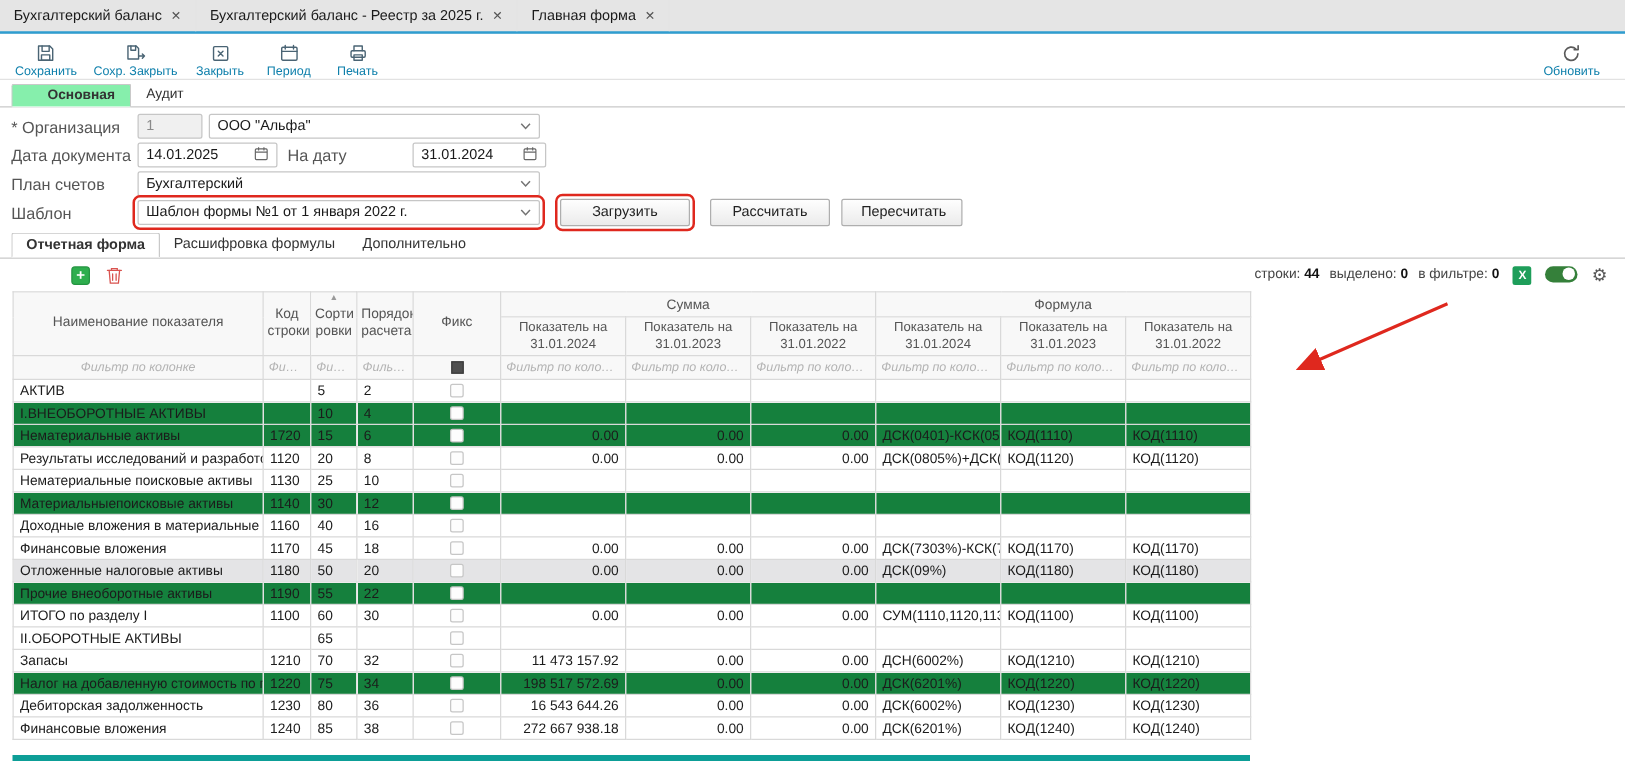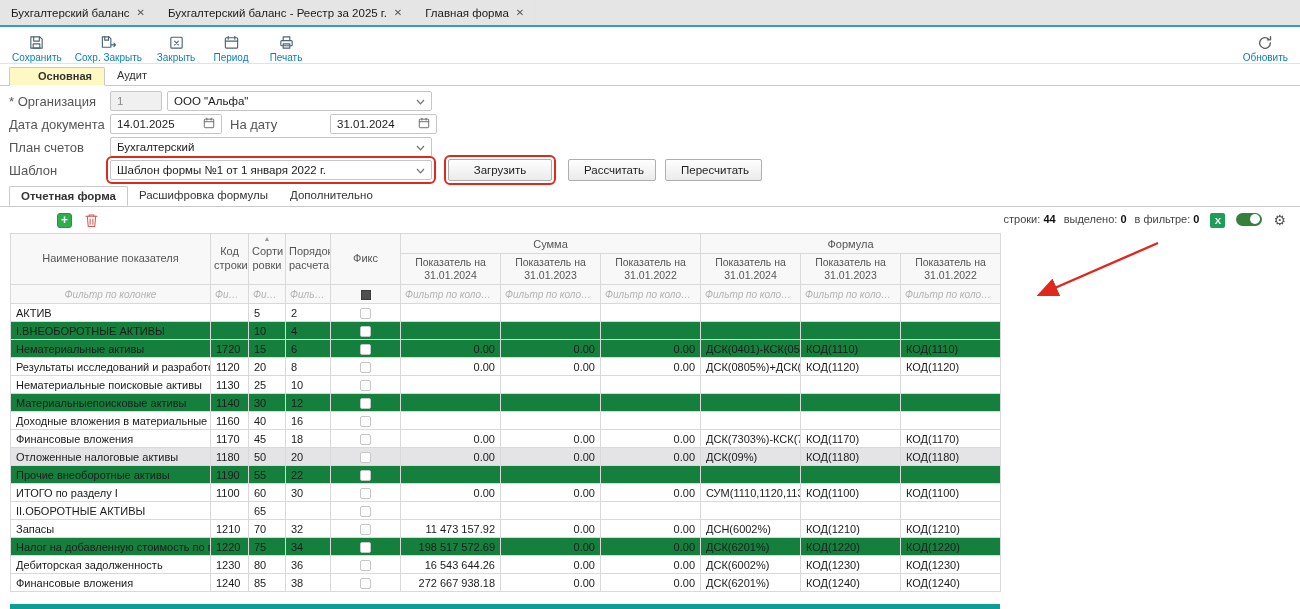--- a/index.html
+++ b/index.html
@@ -13,27 +13,27 @@
 .tabbar { display:flex; height:27px; border-bottom:2px solid #2f9dd0; background:#e5e5e5; }
 .wtab { display:flex; align-items:center; gap:7px; padding:0 11px; font-size:11.5px; color:#1a1a1a; border-right:1px solid #e4e4e4; cursor:pointer; white-space:nowrap; }
 .wtab .x { color:#555; font-size:10px; }
 
 
 .toolbar { display:flex; align-items:flex-end; padding:5px 12px 0; height:37px; border-bottom:1px solid #e2e2e2; }
 .tbtn { display:flex; flex-direction:column; align-items:center; gap:1px; margin-right:13px; cursor:pointer; min-width:42px; }
 .ticon { height:17px; display:flex; align-items:center; }
 .ticon svg { stroke:#4a6474; fill:none; stroke-width:1.2; stroke-linecap:round; stroke-linejoin:round; }
 .tlbl { font-size:10px; color:#0d7fab; white-space:nowrap; }
-.tbtn.trefresh { margin:0 0 0 auto; }
+.tbtn.trefresh { margin:0 8px 0 auto; }
 .trefresh .ticon svg { stroke:#5a5a5a; stroke-width:1.5; }
 
 
 .main-tabs { display:flex; padding:3px 0 0 9px; border-bottom:1px solid #c9c9c9; height:22px; }
 .mtab { padding:2px 12px; font-size:11px; color:#333; height:19px; cursor:pointer; }
-.mtab.active { border:1px solid #c9c9c9; border-bottom:1px solid #fff; margin-bottom:-1px; background:#fef9c3; font-weight:bold; border-radius:2px 2px 0 0;padding-left:28px; }
+.mtab.active { border:1px solid #c9c9c9; border-bottom:1px solid #fff; margin-bottom:-1px; background:#86efac; font-weight:bold; border-radius:2px 2px 0 0;padding-left:28px; }
 
 
 .form-area { padding:5px 0 0 9px; }
 .frow { display:flex; align-items:center; margin-bottom:3px; height:20px; }
 .flabel { width:101px; font-size:13px; color:#555; flex:none; }
 .lbl2 { width:100px; margin-left:8px; }
 .field { border:1px solid #c6c6c6; border-radius:2px; height:20px; background:#fff; display:flex; align-items:center; padding:0 6px; font-size:11.5px; color:#1a1a1a; overflow:hidden; white-space:nowrap; }
 .field.disabled { background:#f0f0f0; color:#8a8a8a; }
 .sel { justify-content:space-between; cursor:pointer; }
 .between { justify-content:space-between; }
@@ -208,21 +208,21 @@
   </div>
   <div class="frow">
     <span class="flabel">Шаблон</span>
     <div class="field sel w322 red-hl">
       <span>Шаблон формы №1 от 1 января 2022 г.</span>
       <span class="chev"><svg width="9" height="6" viewBox="0 0 9 6">
             <polyline points="1,1 4.5,4.8 8,1" fill="none" stroke="#737373" stroke-width="1.2"></polyline>
           </svg></span>
     </div>
     <button class="btn ml16 red-hl" style="width:104px">Загрузить</button>
-    <button class="btn ml16" style="width:88px">Рассчитать</button>
+    <button class="btn ml16" style="width:96px">Рассчитать</button>
     <button class="btn ml9" style="width:97px">Пересчитать</button>
   </div>
 </div>
 
 <div class="report-tabs">
   <div class="rtab active">Отчетная форма</div>
   <div class="rtab">Расшифровка формулы</div>
   <div class="rtab">Дополнительно</div>
 </div>
 

